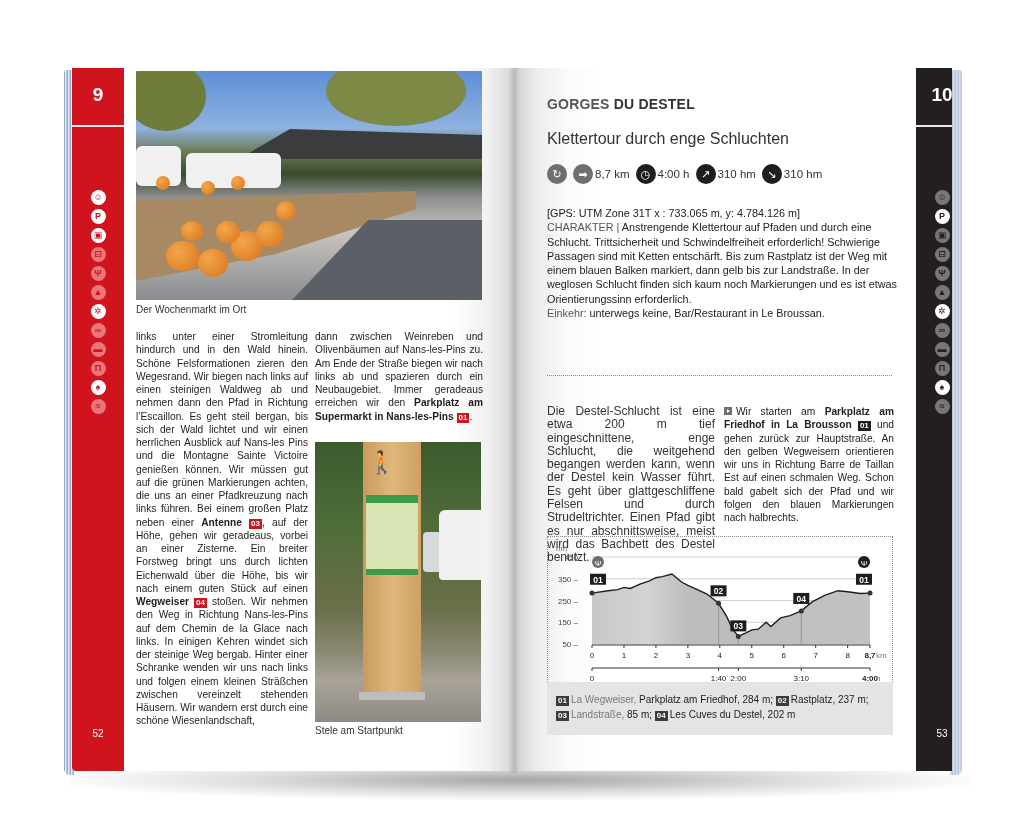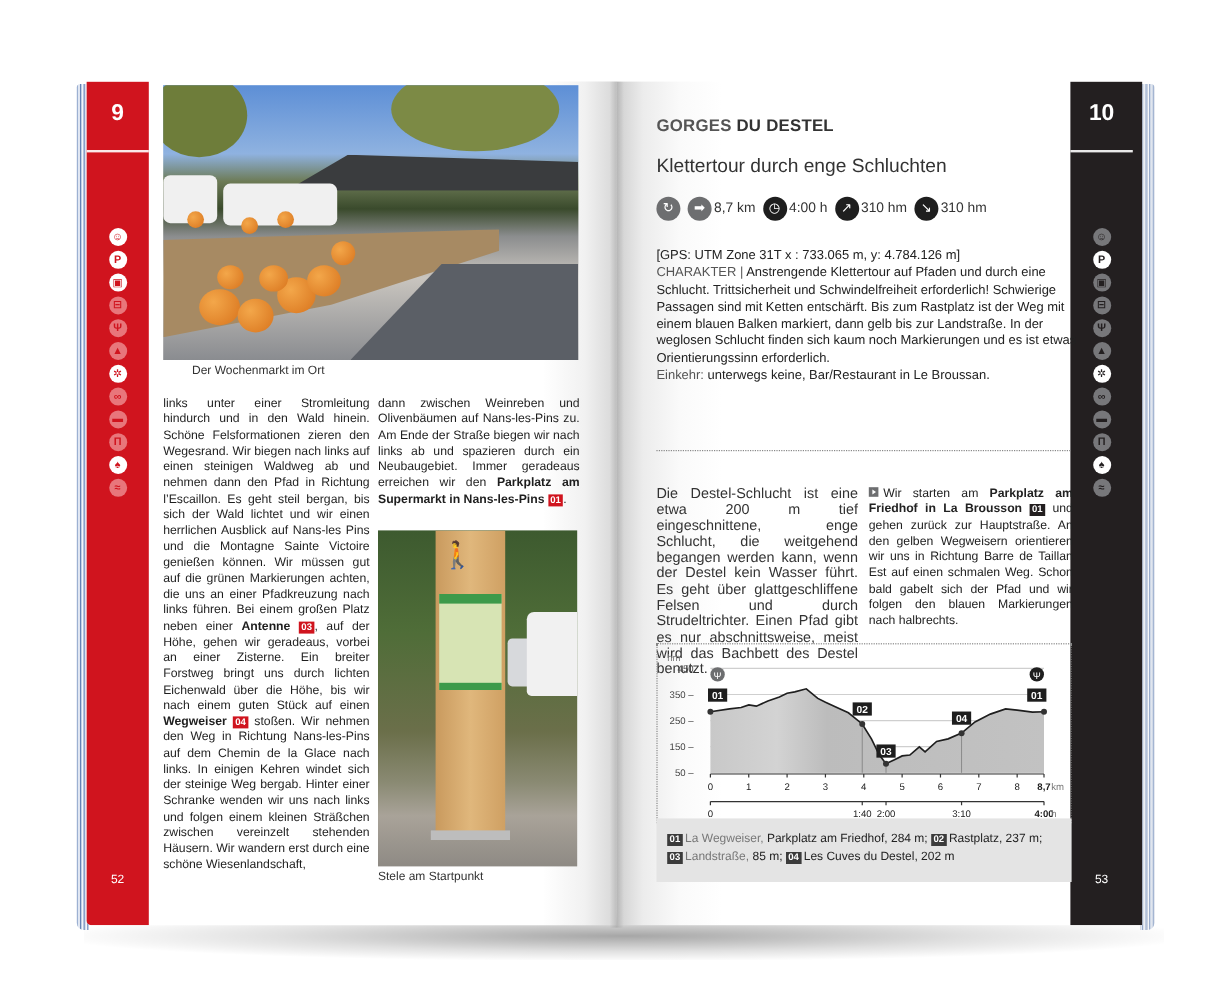--- a/index.html
+++ b/index.html
@@ -16,21 +16,21 @@
     background: repeating-linear-gradient(90deg, #b5c1d6 0px, #ffffff 1px, #8fa4c7 2px, #e2e8f1 3px);
     border-radius: 0 3px 6px 0; }
 
   .page { position: absolute; top: 68px; height: 703px; background: #fff; overflow: hidden; }
   .page-left { left: 72px; width: 442px; border-bottom-left-radius: 4px;
     background: linear-gradient(90deg, #fff 0%, #fff 86%, #f1f1f1 94%, #d6d6d6 100%); }
   .page-right { left: 514px; width: 438px;
     background: linear-gradient(90deg, #cfcfcf 0%, #ececec 5%, #fafafa 12%, #fff 20%, #fff 100%); }
 
   .tab-left { position: absolute; left: 0; top: 0; width: 52px; height: 100%; background: #d0141e; }
-  .tab-right { position: absolute; right: 0; top: 0; width: 60px; height: 100%; background: #231f20; }
+  .tab-right { position: absolute; right: 0; top: 0; width: 36px; height: 100%; background: #231f20; }
   .tab-number { position: absolute; top: 16px; left: 0; width: 52px; text-align: center;
     color: #fff; font-size: 19px; font-weight: bold; }
   .tab-divider { position: absolute; top: 57px; left: 0; width: 52px; height: 2px; background: #fff; opacity: 0.9; }
   .tab-icons { position: absolute; top: 122px; left: 0; width: 52px; display: flex; flex-direction: column; align-items: center; gap: 4px; }
   .tab-icon { width: 15px; height: 15px; border-radius: 50%; display: flex; align-items: center; justify-content: center;
     font-size: 9px; font-weight: bold; line-height: 1; }
   .tab-left .tab-icon.on { background: #fff; color: #d0141e; }
   .tab-left .tab-icon.off { background: #e8767b; color: #d0141e; }
   .tab-right .tab-icon.on { background: #fff; color: #231f20; }
   .tab-right .tab-icon.off { background: #77777a; color: #231f20; }
@@ -133,21 +133,21 @@
     <div class="pumpkin" style="left:62px;top:178px;width:30px;height:28px;"></div>
     <div class="pumpkin" style="left:95px;top:160px;width:32px;height:30px;"></div>
     <div class="pumpkin" style="left:120px;top:150px;width:28px;height:26px;"></div>
     <div class="pumpkin" style="left:80px;top:150px;width:24px;height:22px;"></div>
     <div class="pumpkin" style="left:45px;top:150px;width:22px;height:20px;"></div>
     <div class="pumpkin" style="left:140px;top:130px;width:20px;height:20px;"></div>
     <div class="pumpkin" style="left:20px;top:105px;width:14px;height:14px;"></div>
     <div class="pumpkin" style="left:65px;top:110px;width:14px;height:14px;"></div>
     <div class="pumpkin" style="left:95px;top:105px;width:14px;height:14px;"></div>
   </div>
-  <div class="caption" style="left:64px;top:236px;margin-left:24px;">Der Wochenmarkt im Ort</div>
+  <div class="caption" style="left:64px;top:236px;">Der Wochenmarkt im Ort</div>
 
   <div class="text-col" style="left:64px;top:262px;width:172px;">
     <span>links unter einer Stromleitung hindurch und in den Wald hinein. Schöne Felsformationen zieren den Wegesrand. Wir biegen nach links auf einen steinigen Waldweg ab und nehmen dann den Pfad in Richtung l’Escaillon. Es geht steil bergan, bis sich der Wald lichtet und wir einen herrlichen Ausblick auf Nans-les Pins und die Montagne Sainte Victoire genießen können. Wir müssen gut auf die grünen Markierungen achten, die uns an einer Pfadkreuzung nach links führen. Bei einem großen Platz neben einer </span><b>Antenne</b> <span class="wp-red">03</span><span>, auf der Höhe, gehen wir geradeaus, vorbei an einer Zisterne. Ein breiter Forstweg bringt uns durch lichten Eichenwald über die Höhe, bis wir nach einem guten Stück auf einen </span><b>Wegweiser</b> <span class="wp-red">04</span><span> stoßen. Wir nehmen den Weg in Richtung Nans-les-Pins auf dem Chemin de la Glace nach links. In einigen Kehren windet sich der steinige Weg bergab. Hinter einer Schranke wenden wir uns nach links und folgen einem kleinen Sträßchen zwischen vereinzelt stehenden Häusern. Wir wandern erst durch eine schöne Wiesenlandschaft,</span>
   </div>
 
   <div class="text-col" style="left:243px;top:262px;width:168px;">
     <span>dann zwischen Weinreben und Olivenbäumen auf Nans-les-Pins zu. Am Ende der Straße biegen wir nach links ab und spazieren durch ein Neubaugebiet. Immer geradeaus erreichen wir den </span><b>Parkplatz am Supermarkt in Nans-les-Pins</b> <span class="wp-red">01</span><span>.</span>
   </div>
 
   <div class="photo-stele">

